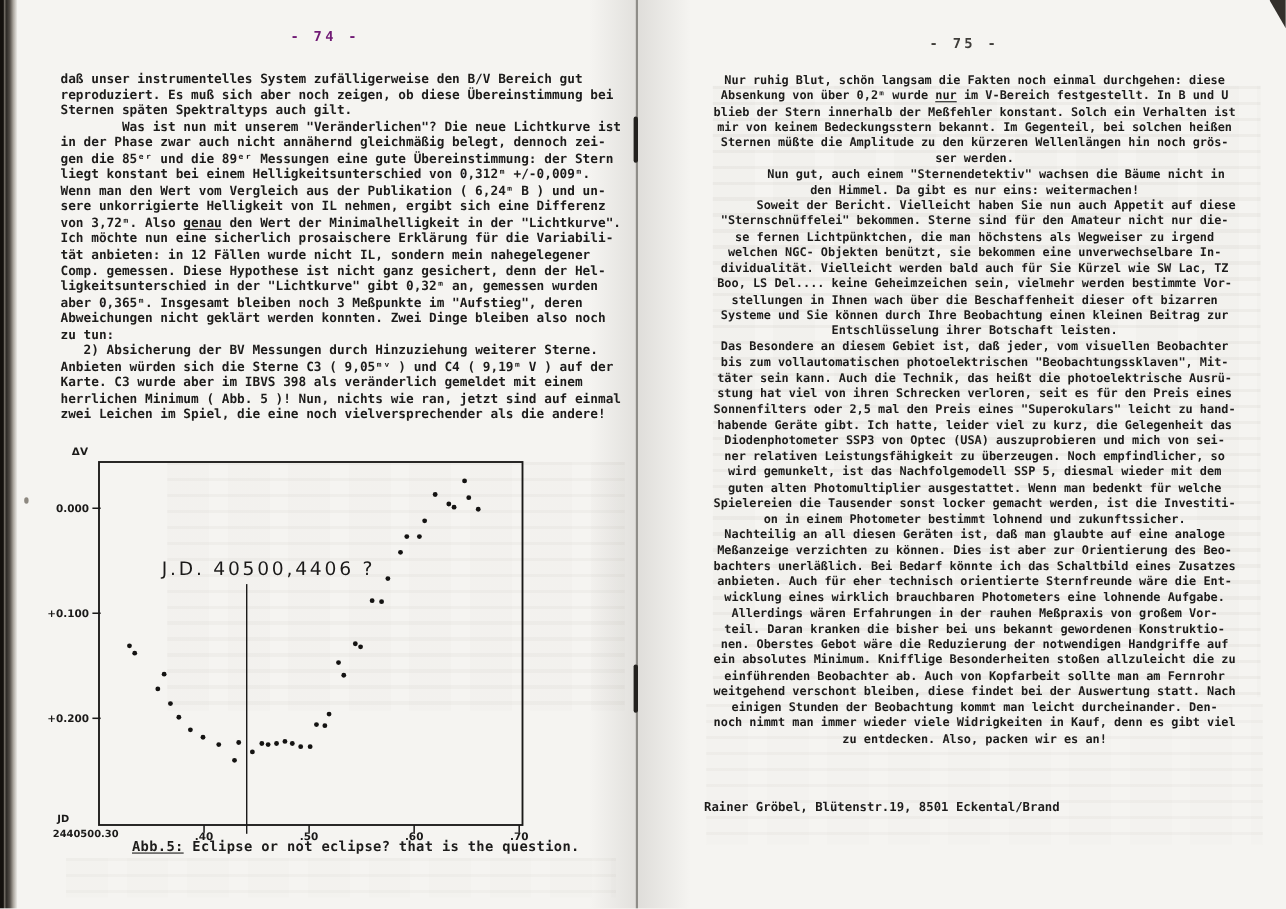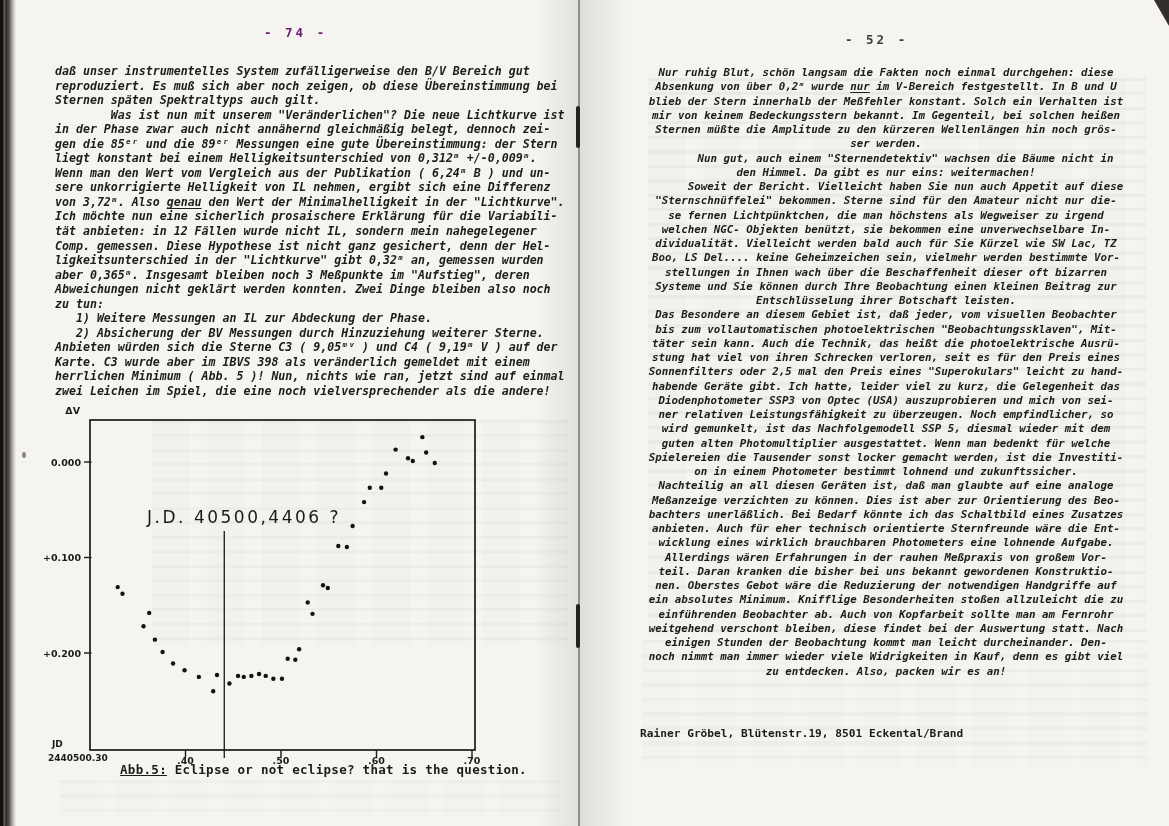--- a/index.html
+++ b/index.html
@@ -31,21 +31,21 @@
   .ghost.g1{left:648px;top:78px;width:498px;height:556px;}
   .ghost.g2{left:642px;top:640px;width:506px;height:128px;opacity:.38;}
   .ghost.g3{left:152px;top:420px;width:416px;height:226px;opacity:.42;}
   .ghost.g4{left:60px;top:780px;width:500px;height:36px;opacity:.35;}
 
   .page-num{position:absolute;font-weight:bold;font-size:12.5px;letter-spacing:3px;color:#701a75;}
   .page-num.left{left:264px;top:25px;}
   .page-num.right{left:845px;top:32px;color:#3f3d3a;}
 
   .body-text{position:absolute;color:#1d1c1b;font-weight:bold;}
-  .body-text .para{white-space:pre-wrap;margin:0;font-style:italic;}
+  .body-text .para{white-space:pre-wrap;margin:0;}
   .body-text .para.gap{}
   #left-body{left:55px;top:64px;width:526px;font-size:11.6px;line-height:14.55px;}
   #right-body{left:640px;top:66px;width:492px;font-size:10.8px;line-height:14.25px;text-align:center;}
   .body-text u{text-underline-offset:2px;}
 
   .signature{position:absolute;left:640px;top:727px;width:488px;padding-right:24px;
     box-sizing:border-box;font-weight:bold;font-size:11.2px;color:#1d1c1b;}
 
   .figure{position:absolute;left:40px;top:398px;width:460px;height:372px;}
   .figure text{fill:#1b1a19;}
@@ -86,21 +86,20 @@
 Wenn man den Wert vom Vergleich aus der Publikation ( 6,24ᵐ B ) und un-
 sere unkorrigierte Helligkeit von IL nehmen, ergibt sich eine Differenz
 von 3,72ᵐ. Also <u>genau</u> den Wert der Minimalhelligkeit in der "Lichtkurve".
 Ich möchte nun eine sicherlich prosaischere Erklärung für die Variabili-
 tät anbieten: in 12 Fällen wurde nicht IL, sondern mein nahegelegener
 Comp. gemessen. Diese Hypothese ist nicht ganz gesichert, denn der Hel-
 ligkeitsunterschied in der "Lichtkurve" gibt 0,32ᵐ an, gemessen wurden
 aber 0,365ᵐ. Insgesamt bleiben noch 3 Meßpunkte im "Aufstieg", deren
 Abweichungen nicht geklärt werden konnten. Zwei Dinge bleiben also noch
 zu tun:</div>
-      <div class="para">   1) Weitere Messungen an IL zur Abdeckung der Phase.</div>
       <div class="para">   2) Absicherung der BV Messungen durch Hinzuziehung weiterer Sterne.
 Anbieten würden sich die Sterne C3 ( 9,05ᵐᵛ ) und C4 ( 9,19ᵐ V ) auf der
 Karte. C3 wurde aber im IBVS 398 als veränderlich gemeldet mit einem
 herrlichen Minimum ( Abb. 5 )! Nun, nichts wie ran, jetzt sind auf einmal
 zwei Leichen im Spiel, die eine noch vielversprechender als die andere!</div>
     </div>
 
   <svg class="figure" width="460" height="372" viewBox="0 0 460 372">
       <rect x="50" y="22" width="385" height="330" fill="none" stroke="#1b1a19" stroke-width="1.7"></rect>
       <text x="40" y="16" text-anchor="end" class="tick">ΔV</text>
@@ -160,21 +159,21 @@
       <circle cx="372.79" cy="63.045" r="2.2" fill="#141312"></circle>
       <circle cx="382.34000000000003" cy="39.17" r="2.2" fill="#141312"></circle>
       <circle cx="386.16" cy="54.45" r="2.2" fill="#141312"></circle>
       <circle cx="394.75500000000005" cy="64.955" r="2.2" fill="#141312"></circle>
     </svg>
 
   <div class="figure-caption"><u>Abb.5:</u> Eclipse or not eclipse? that is the question.</div>
 </div>
 
 <div>
-  <div class="page-num right">- 52 -</div>
+  <div class="page-num right">- 75 -</div>
   <div id="right-body" class="body-text">
       <div class="para">Nur ruhig Blut, schön langsam die Fakten noch einmal durchgehen: diese
 Absenkung von über 0,2ᵐ wurde <u>nur</u> im V-Bereich festgestellt. In B und U
 blieb der Stern innerhalb der Meßfehler konstant. Solch ein Verhalten ist
 mir von keinem Bedeckungsstern bekannt. Im Gegenteil, bei solchen heißen
 Sternen müßte die Amplitude zu den kürzeren Wellenlängen hin noch grös-
 ser werden.</div>
       <div class="para">      Nun gut, auch einem "Sternendetektiv" wachsen die Bäume nicht in
 den Himmel. Da gibt es nur eins: weitermachen!</div>
       <div class="para gap">      Soweit der Bericht. Vielleicht haben Sie nun auch Appetit auf diese

